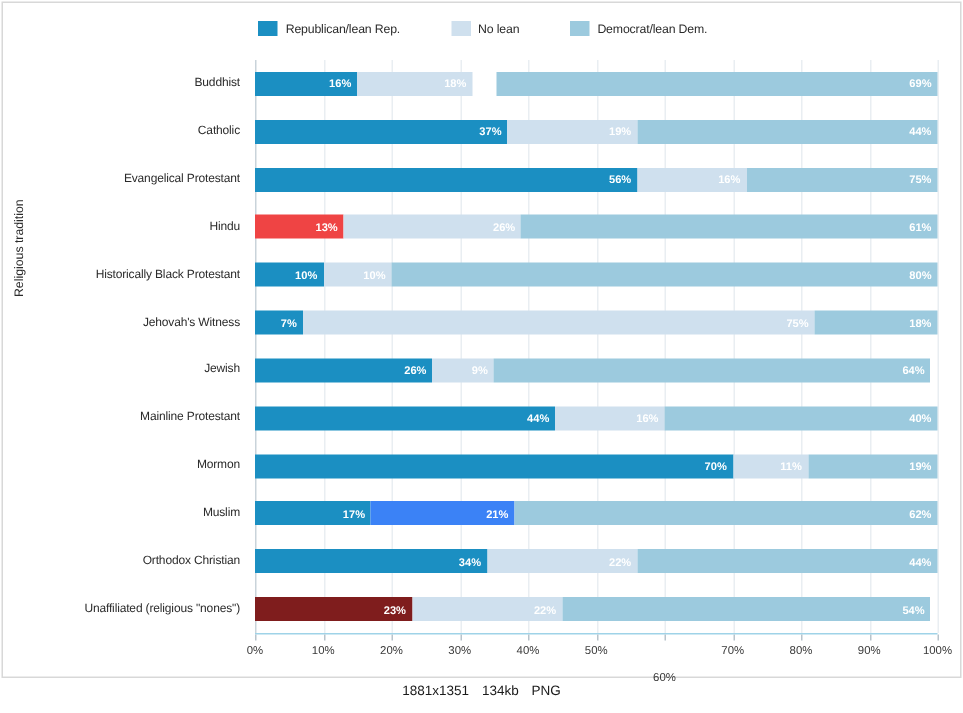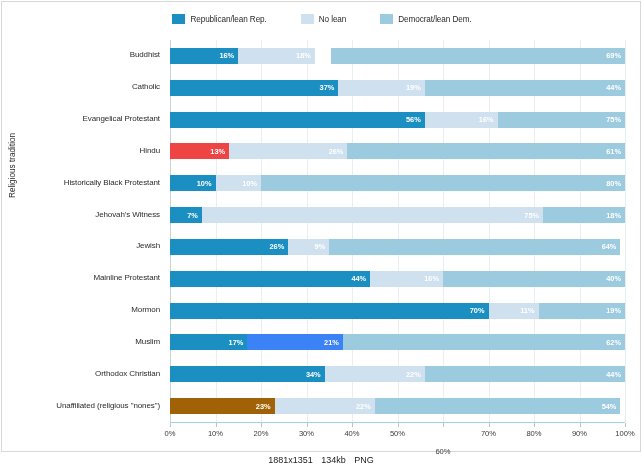--- a/index.html
+++ b/index.html
@@ -355,21 +355,21 @@
               <span class="seg-label">34%</span>
             </div>
             <div class="seg none" style="width: 22%; background: rgb(207, 224, 238);">
               <span class="seg-label">22%</span>
             </div>
             <div class="seg dem" style="width: 44%; background: rgb(156, 202, 222);">
               <span class="seg-label">44%</span>
             </div>
           </div>
           <div class="bar-row" style="top: 358.083px;">
-            <div class="seg rep" style="width: 23%; background: #a16207;">
+            <div class="seg rep" style="width: 23%; background: #7f1d1d;">
               <span class="seg-label">23%</span>
             </div>
             <div class="seg none" style="width: 22%; background: rgb(207, 224, 238);">
               <span class="seg-label">22%</span>
             </div>
             <div class="seg dem" style="width: 54%; background: rgb(156, 202, 222);">
               <span class="seg-label">54%</span>
             </div>
           </div>
         </div>

